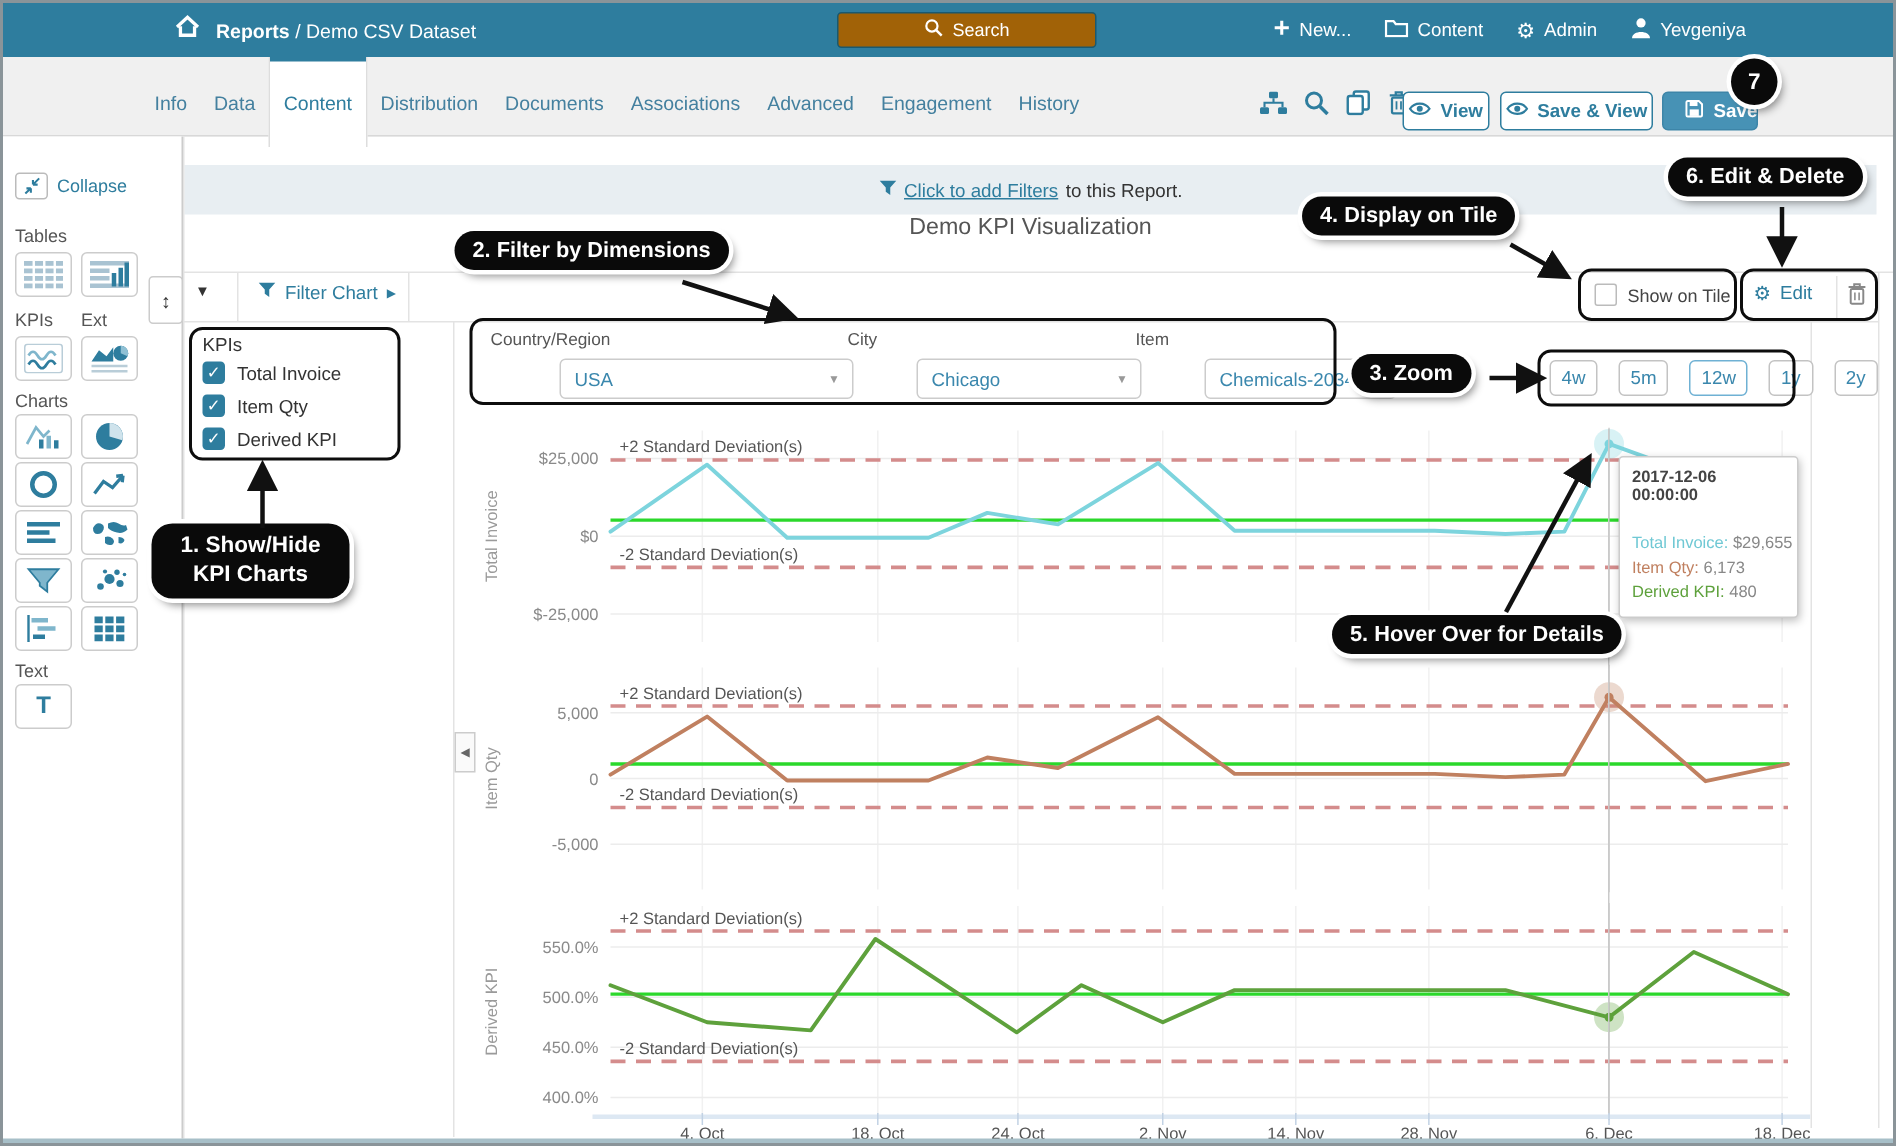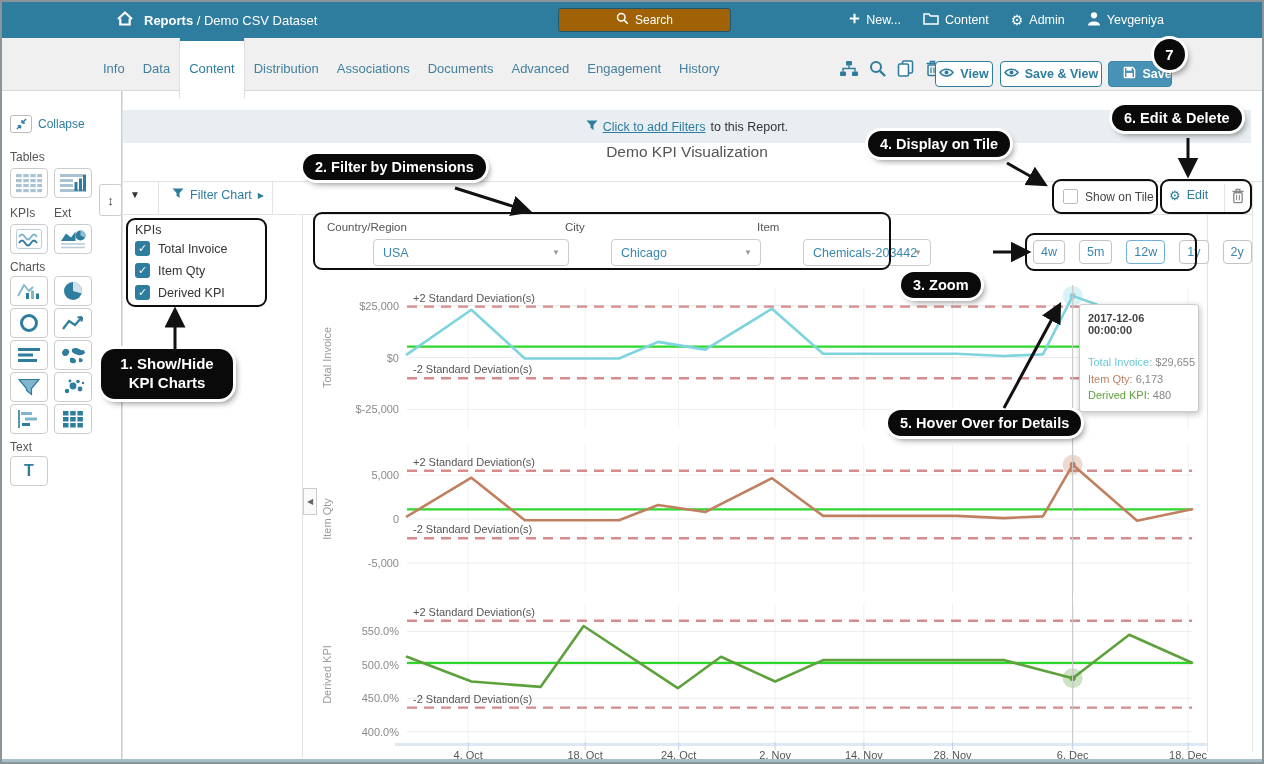--- a/index.html
+++ b/index.html
@@ -159,22 +159,22 @@
       </span>
     </div>
   </div>
 
   <div class="tabbar"></div>
   <div class="tabs">
       <div class="tab">Info</div>
       <div class="tab">Data</div>
       <div class="tab active">Content</div>
       <div class="tab">Distribution</div>
+      <div class="tab">Documents</div>
       <div class="tab">Associations</div>
-      <div class="tab">Documents</div>
       <div class="tab">Advanced</div>
       <div class="tab">Engagement</div>
       <div class="tab">History</div>
     </div>
 
   <div class="tool-icons">
     <span><svg width="18" height="16" viewBox="0 0 18 16">
           <g fill="#2e7d9e">
             <rect x="6" y="0" width="6" height="4.5" rx="1"></rect>
             <rect x="0" y="10.5" width="6" height="4.5" rx="1"></rect>
@@ -575,21 +575,21 @@
   </div>
 
   <div class="hl" style="left:124px; top:216px; width:141px; height:89px;"></div>
   <div class="hl" style="left:311px; top:210px; width:578px; height:58px;"></div>
   <div class="hl" style="left:1023px; top:231px; width:172px; height:38px;"></div>
   <div class="hl" style="left:1050px; top:177px; width:106px; height:35px;"></div>
   <div class="hl" style="left:1158px; top:177px; width:92px; height:35px;"></div>
 
   <div class="callout multi" style="left:99px; top:347px;">1. Show/Hide KPI Charts</div>
   <div class="callout" style="left:301px; top:152px;">2. Filter by Dimensions</div>
-  <div class="callout" style="left:899px; top:234px;margin-top:36px;">3. Zoom</div>
+  <div class="callout" style="left:899px; top:234px;">3. Zoom</div>
   <div class="callout" style="left:866px; top:129px;">4. Display on Tile</div>
   <div class="callout" style="left:886px; top:408px;">5. Hover Over for Details</div>
   <div class="callout" style="left:1110px; top:103px;">6. Edit &amp; Delete</div>
   <div class="callout circle" style="left:1152px; top:37px;">7</div>
 
   <svg class="arrows" width="1264" height="764" viewBox="0 0 1264 764">
     <defs>
       <marker id="ah" markerWidth="7" markerHeight="7" refX="5.5" refY="3.5" orient="auto">
         <path d="M0 0 L7 3.5 L0 7 Z" fill="#111"></path>
       </marker>

